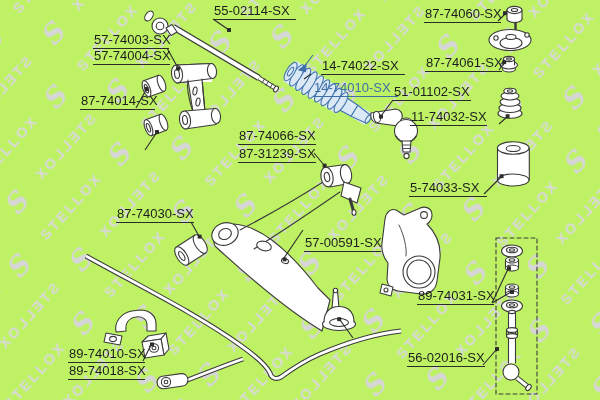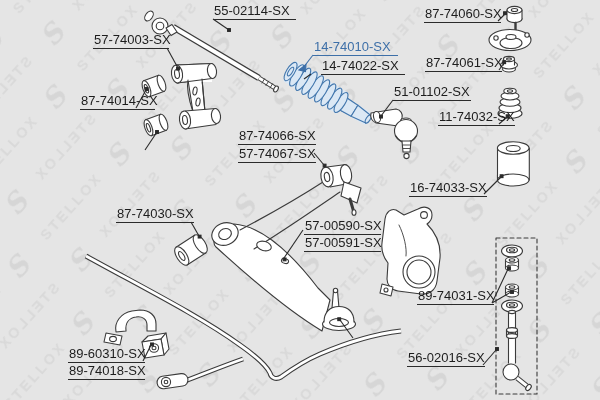--- a/index.html
+++ b/index.html
@@ -1,22 +1,22 @@
 <!DOCTYPE html>
 <html><head>
 <meta charset="utf-8">
 <style>
   html,body{margin:0;padding:0;background:#888;}
-  #stage{position:relative;width:600px;height:400px;background:#e5e5e5;overflow:hidden;
+  #stage{position:relative;width:600px;height:400px;background:#bef264;overflow:hidden;
          font-family:"Liberation Sans",sans-serif;}
   #art{position:absolute;left:0;top:0;}
   .lbl{position:absolute;height:15px;font-size:13px;line-height:14px;color:#1d1d1d;
        border-bottom:1.4px solid #2b2b2b;white-space:nowrap;padding-left:1px;
        letter-spacing:0px;cursor:pointer;box-sizing:content-box;}
-  .lbl.hl{color:#3d6fa8;border-bottom-color:#3d6fa8;}
+  .lbl.hl{color:#3d6fa8;border-bottom-color:#3d6fa8;margin-top:41px;}
   .wmtext{font-family:"Liberation Sans",sans-serif;font-size:14.5px;font-weight:bold;
           letter-spacing:2.5px;fill:#d9d9d9;}
   .wmlogo{font-family:"DejaVu Serif",serif;font-size:27px;font-style:italic;
           font-weight:bold;fill:#d6d6d6;}
 </style>
 </head>
 <body>
 
 <div id="stage">
 
@@ -283,31 +283,31 @@
         <rect x="150.6" y="343" width="2.8" height="2.8"></rect>
     <g stroke="#3d6fa8" fill="#3d6fa8">
       <path d="M313,55 L303,68" fill="none"></path>
       <path d="M299,70 L306,64.5 L305.5,71.5 Z"></path>
     </g>
   </g>
 </svg>
 
 <div class="lbl" style="left:213px;top:4px;width:82px">55-02114-SX</div>
 <div class="lbl" style="left:93px;top:33px;width:75px">57-74003-SX</div>
+<div class="lbl" style="left:93px;top:49px;width:76px">57-74004-SX</div>
 <div class="lbl" style="left:80px;top:94px;width:74px">87-74014-SX</div>
 <div class="lbl hl" style="left:313px;top:40px;width:84px">14-74010-SX</div>
 <div class="lbl" style="left:321px;top:59px;width:83px">14-74022-SX</div>
 <div class="lbl" style="left:424px;top:7px;width:76px">87-74060-SX</div>
 <div class="lbl" style="left:425px;top:56px;width:76px">87-74061-SX</div>
 <div class="lbl" style="left:393px;top:85px;width:77px">51-01102-SX</div>
-<div class="lbl" style="left:438px;top:110px;width:76px">11-74032-SX</div>
-<div class="lbl" style="left:409px;top:181px;width:77px">16-74033-SX</div>
+<div class="lbl" style="left:410px;top:110px;width:76px">11-74032-SX</div>
+<div class="lbl" style="left:409px;top:181px;width:77px">5-74033-SX</div>
 <div class="lbl" style="left:238px;top:129px;width:77px">87-74066-SX</div>
-<div class="lbl" style="left:238px;top:147px;width:77px">57-74067-SX</div>
+<div class="lbl" style="left:238px;top:147px;width:77px">87-31239-SX</div>
 <div class="lbl" style="left:116px;top:207px;width:77px">87-74030-SX</div>
-<div class="lbl" style="left:304px;top:219px;width:76px">57-00590-SX</div>
 <div class="lbl" style="left:304px;top:236px;width:76px">57-00591-SX</div>
 <div class="lbl" style="left:417px;top:289px;width:76px">89-74031-SX</div>
 <div class="lbl" style="left:407px;top:351px;width:77px">56-02016-SX</div>
-<div class="lbl" style="left:68px;top:347px;width:76px">89-60310-SX</div>
+<div class="lbl" style="left:68px;top:347px;width:76px">89-74010-SX</div>
 <div class="lbl" style="left:68px;top:364px;width:76px">89-74018-SX</div>
 
 </div>
 
 </body></html>

